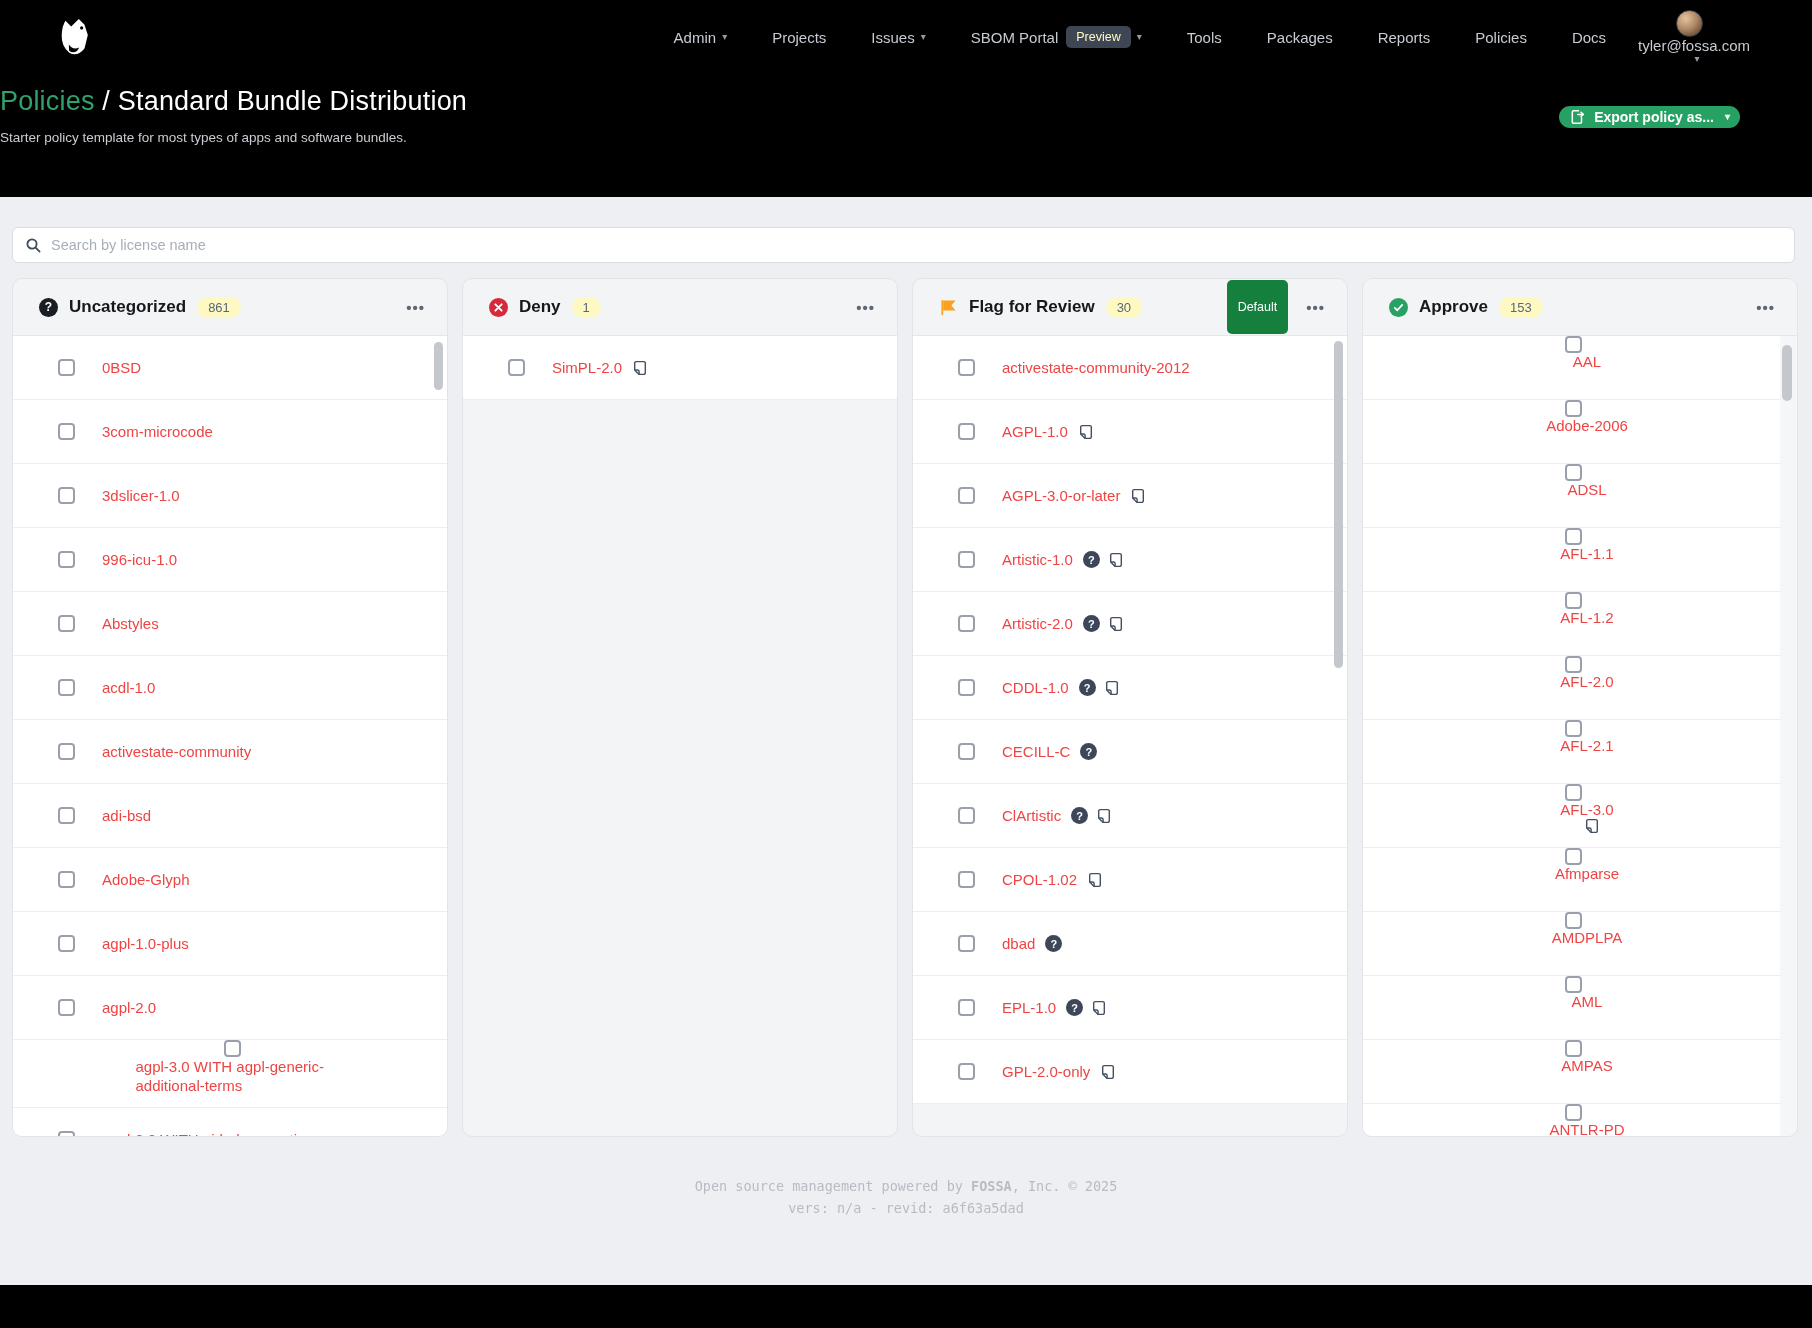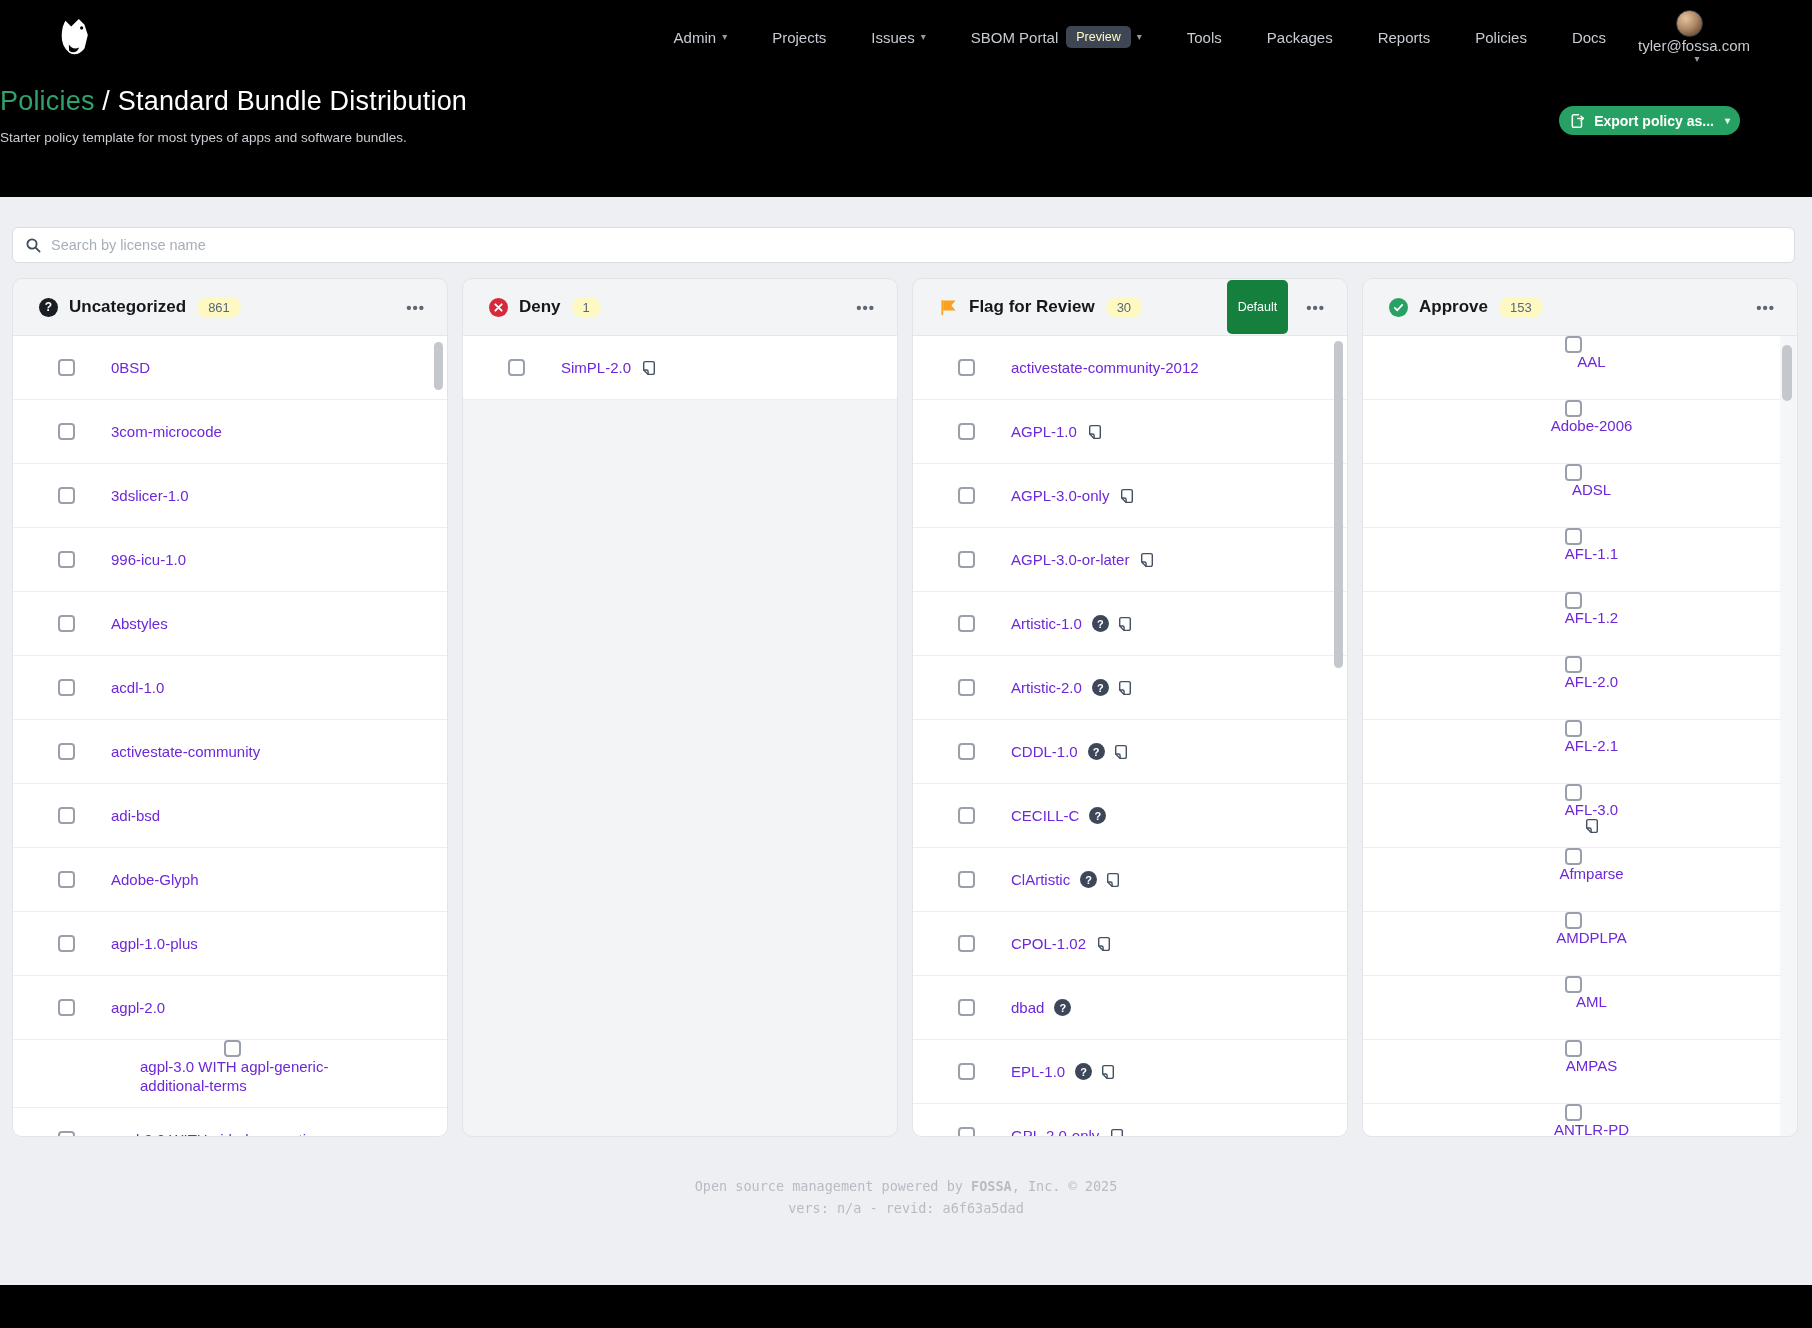--- a/index.html
+++ b/index.html
@@ -20,21 +20,21 @@
   .avatar { width:27px; height:27px; border-radius:50%; margin-right:10px;
             background:radial-gradient(circle at 35% 30%, #e4c49a 0%, #b08968 45%, #6b4f3a 80%, #4a372a 100%);
             border:1px solid #3a3f48; }
   .user-email { color:#c7cbd2; font-size:15px; }
 
   .header-block { margin-top:12px; }
   .title-line { font-size:27px; font-weight:500; color:#fff; letter-spacing:.2px; }
   .title-line .crumb { color:#2fa36b; cursor:pointer; }
   .subtitle { margin-top:13px; font-size:13.5px; color:#c9cdd3; }
 
-  .export-btn { position:absolute; top:106px; right:72px; height:29px; display:flex; align-items:center;
+  .export-btn { position:absolute; top:106px; right:72px; height:22px; display:flex; align-items:center;
                 gap:9px; background:#27a163; border:none; border-radius:15px; padding:0 10px;
                 color:#fff; font-size:14px; font-weight:700; font-family:inherit; cursor:pointer; }
   .export-btn .caret { color:#eafff3; margin-left:2px; }
 
   
   .content-bg { position:absolute; top:197px; left:0; width:100%; height:1088px; background:#edeff2; }
 
   .search-bar { position:absolute; top:227px; left:12px; width:1783px; height:36px; background:#fff;
                 border:1px solid #d9dce1; border-radius:6px; display:flex; align-items:center; padding:0 12px; }
   .search-bar svg { flex:none; margin-right:9px; }
@@ -63,21 +63,21 @@
               letter-spacing:1px; cursor:pointer; padding:4px; line-height:1; }
   .col-menu.after-badge { margin-left:14px; }
 
   .rows { height:802px; overflow:hidden; }
   .rows.gutter { background:#f5f6f7; }
   .row { background:#fff; height:64px; display:flex; align-items:center;
          padding:0 14px 0 45px; border-bottom:1px solid #eceef1; cursor:pointer; }
   .rows.gutter .row { margin-right:17px;flex-direction:column; }
   .checkbox { width:17px; height:17px; border:2px solid #99a0ab; border-radius:4px;
               background:#fff; margin-right:27px; flex:none; cursor:pointer; }
-  .row-label { font-size:15px; color:#6d28d9;margin-left:9px; }
+  .row-label { font-size:15px; color:#ef4444; }
   .row.tall { height:68px;flex-direction:column; }
   .row.tall .row-label { max-width:220px; line-height:19px; }
   .row-icons { display:flex; align-items:center; gap:8px; margin-left:10px; }
   .q-badge { width:17px; height:17px; border-radius:50%; background:#3d4759; color:#fff;
              font-size:11px; font-weight:700; display:flex; align-items:center; justify-content:center; }
   .note-icon { display:flex; }
 
   .vthumb { position:absolute; width:9px; border-radius:5px; background:#c4c7cc; cursor:grab; }
   .vthumb.c1 { right:4px; top:63px; height:48px; }
   .vthumb.c3 { right:4px; top:62px; height:327px; }
@@ -379,33 +379,20 @@
 
               <span class="note-icon">
                 <svg width="16" height="16" viewBox="0 0 16 16" fill="none" stroke="#445062" stroke-width="1.4" stroke-linejoin="round">
                   <path d="M2.7 3.2 a1.6 1.6 0 0 1 1.6 -1.6 h7.4 a1.6 1.6 0 0 1 1.6 1.6 v9.6 a1.6 1.6 0 0 1 -1.6 1.6 h-4.6 l-4.4 -4.4 z"></path>
                   <path d="M7.1 14.4 v-2.8 a1.6 1.6 0 0 0 -1.6 -1.6 h-2.8"></path>
                 </svg>
               </span>
             </span>
           </div>
 
-          <div class="row">
-            <div class="checkbox"></div>
-            <span class="row-label">AGPL-3.0-only</span>
-            <span class="row-icons">
-
-              <span class="note-icon">
-                <svg width="16" height="16" viewBox="0 0 16 16" fill="none" stroke="#445062" stroke-width="1.4" stroke-linejoin="round">
-                  <path d="M2.7 3.2 a1.6 1.6 0 0 1 1.6 -1.6 h7.4 a1.6 1.6 0 0 1 1.6 1.6 v9.6 a1.6 1.6 0 0 1 -1.6 1.6 h-4.6 l-4.4 -4.4 z"></path>
-                  <path d="M7.1 14.4 v-2.8 a1.6 1.6 0 0 0 -1.6 -1.6 h-2.8"></path>
-                </svg>
-              </span>
-            </span>
-          </div>
 
           <div class="row">
             <div class="checkbox"></div>
             <span class="row-label">AGPL-3.0-or-later</span>
             <span class="row-icons">
 
               <span class="note-icon">
                 <svg width="16" height="16" viewBox="0 0 16 16" fill="none" stroke="#445062" stroke-width="1.4" stroke-linejoin="round">
                   <path d="M2.7 3.2 a1.6 1.6 0 0 1 1.6 -1.6 h7.4 a1.6 1.6 0 0 1 1.6 1.6 v9.6 a1.6 1.6 0 0 1 -1.6 1.6 h-4.6 l-4.4 -4.4 z"></path>
                   <path d="M7.1 14.4 v-2.8 a1.6 1.6 0 0 0 -1.6 -1.6 h-2.8"></path>

